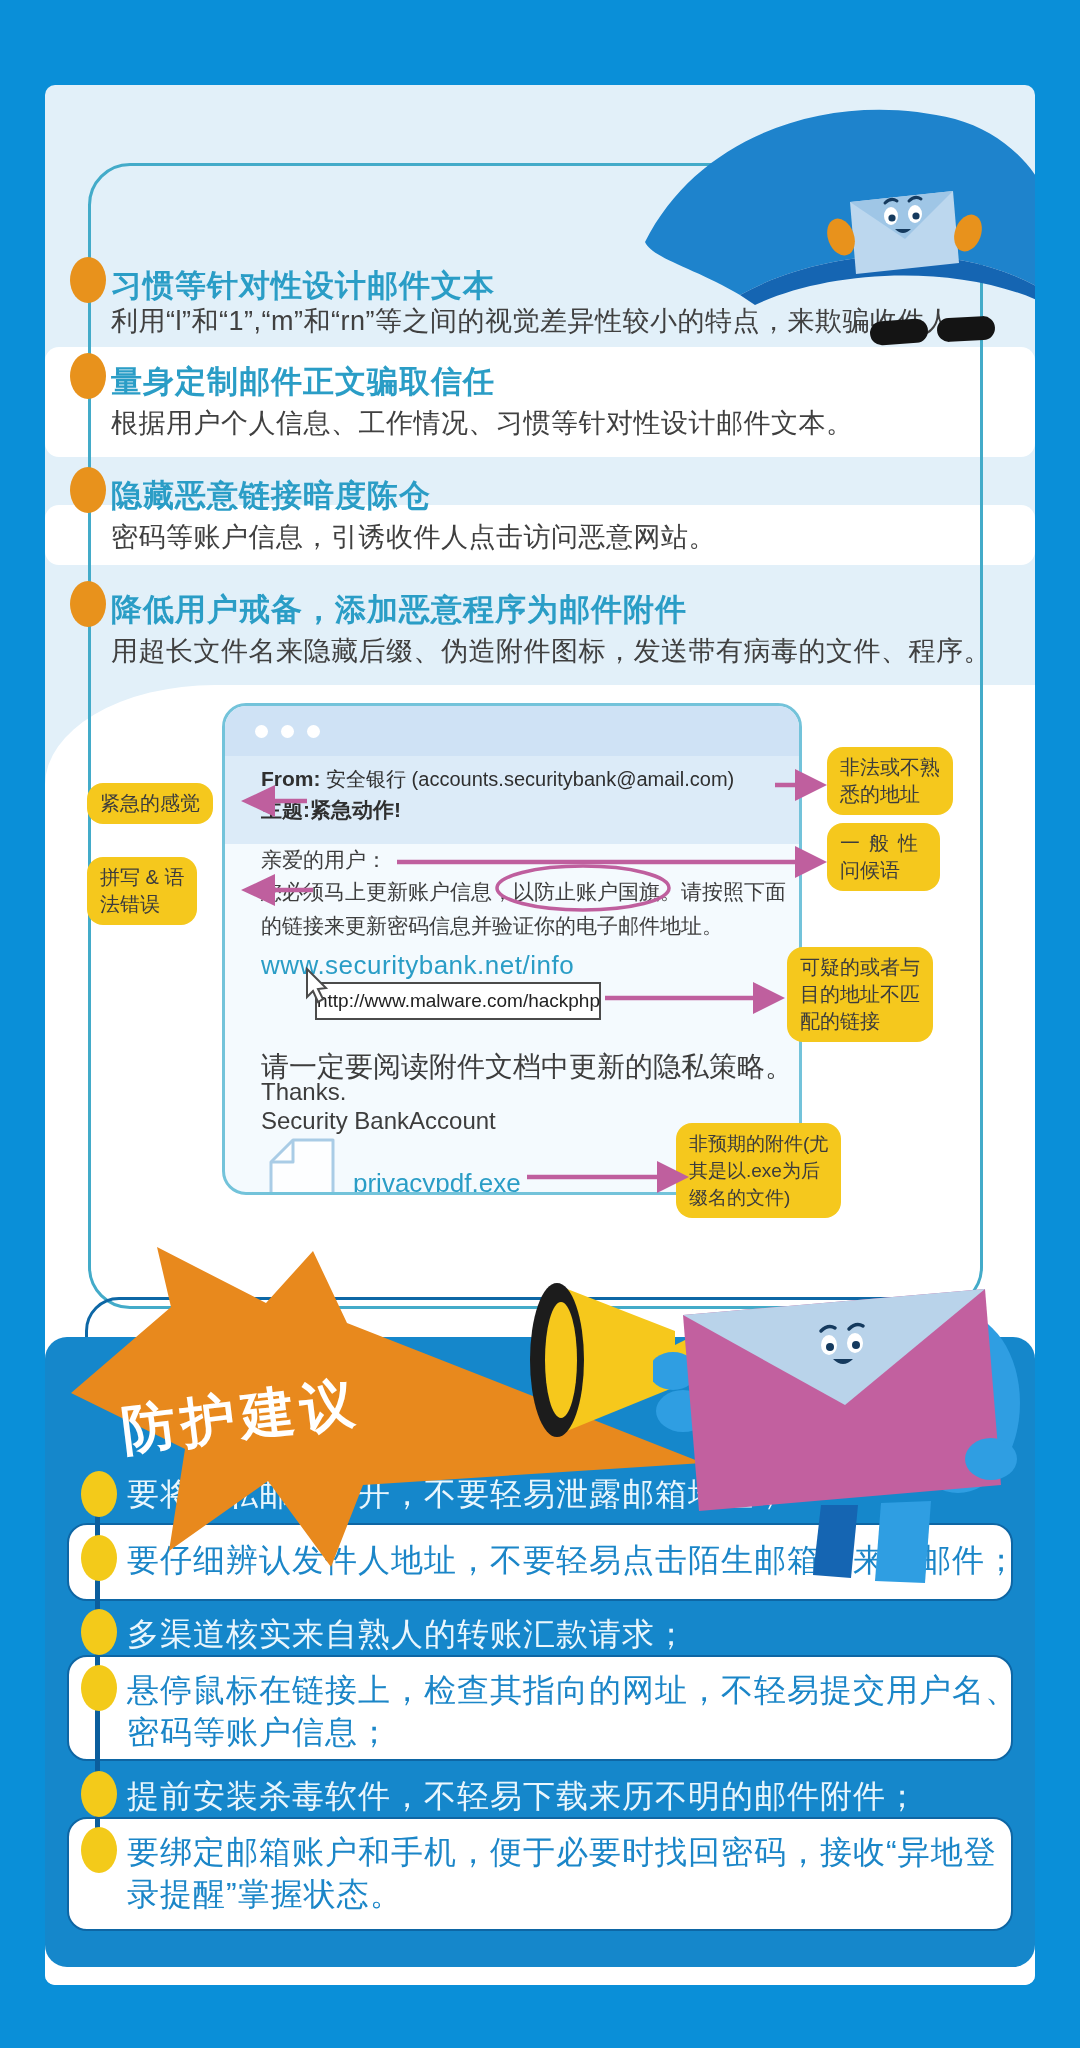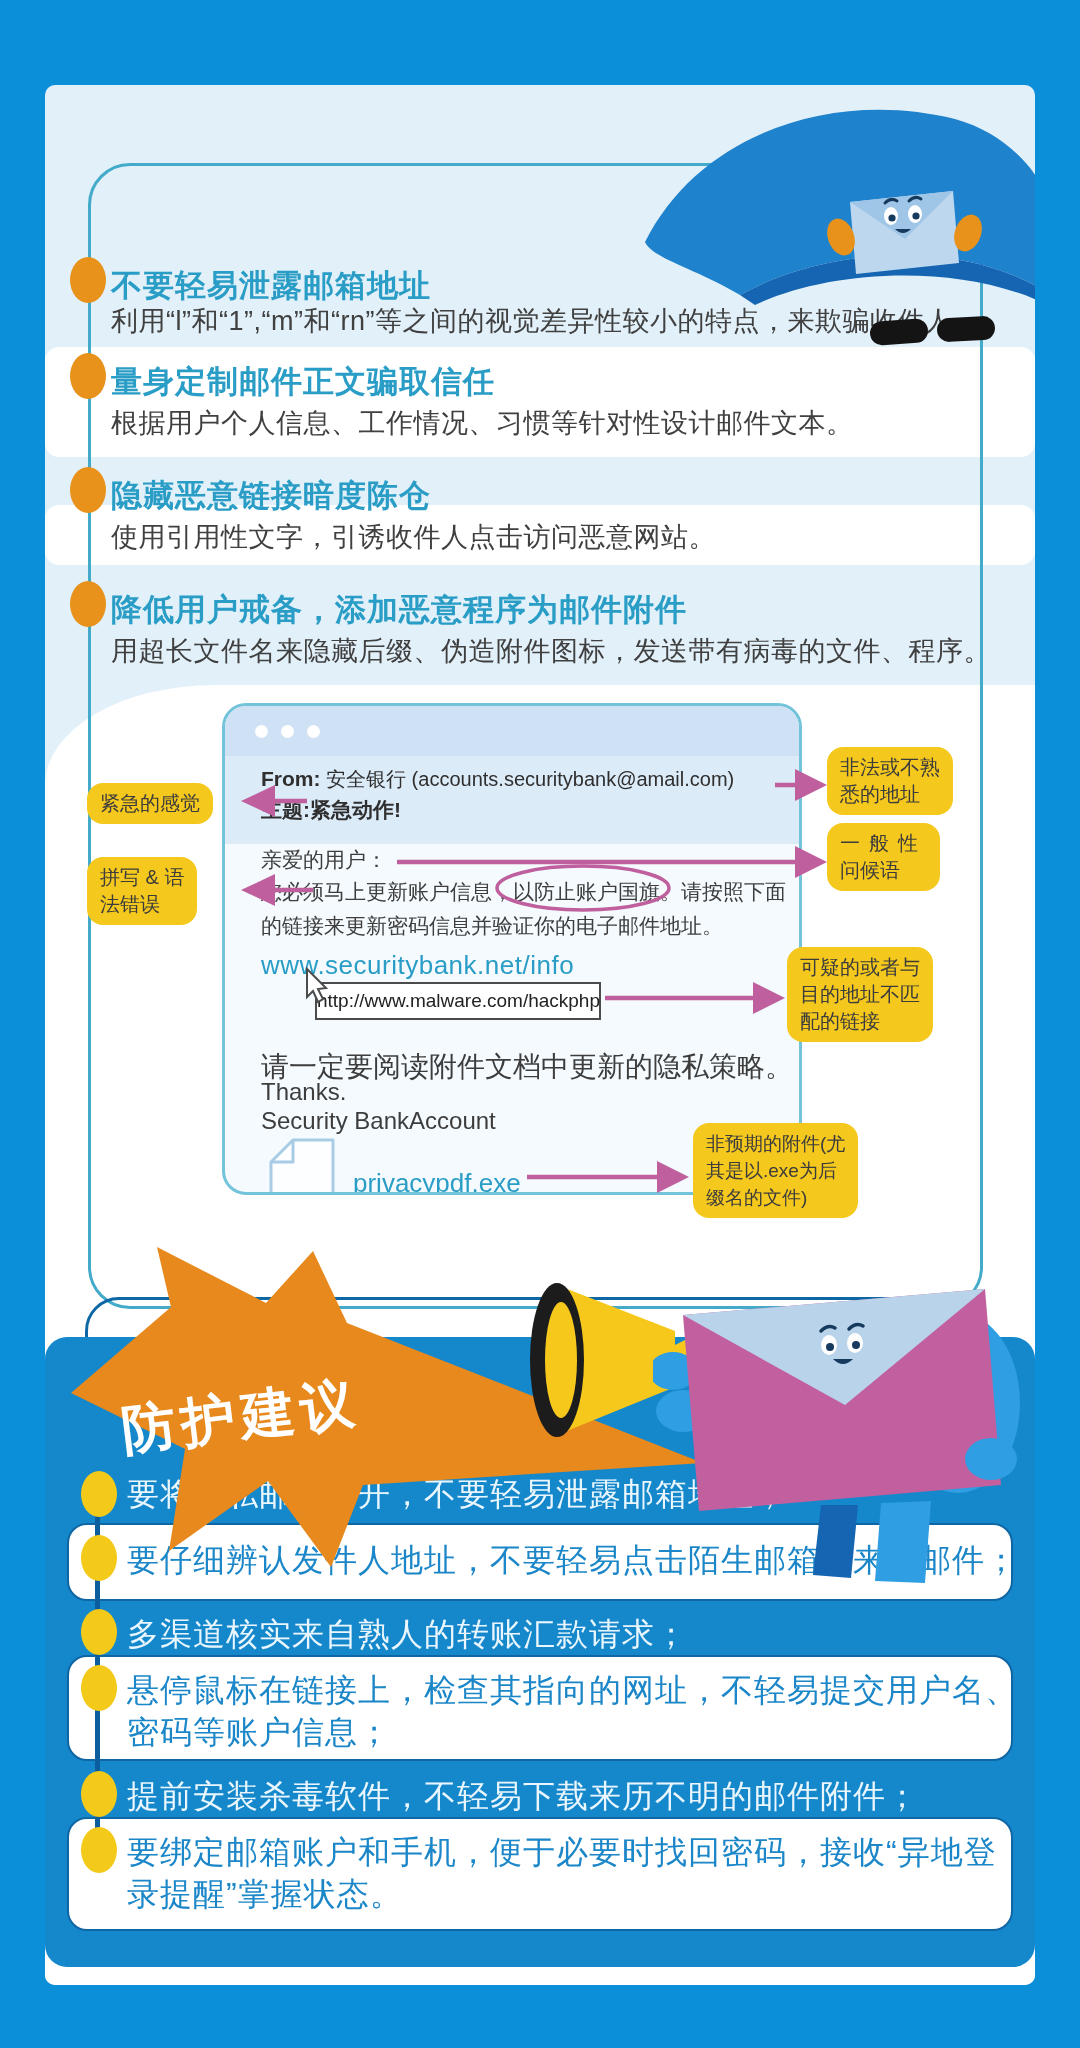--- a/index.html
+++ b/index.html
@@ -124,30 +124,30 @@
       <circle cx="247" cy="131" r="3.6" fill="#153a5e"></circle>
       <circle cx="271" cy="129" r="3.6" fill="#153a5e"></circle>
       <path d="M240,116 q6,-6 12,-2" stroke="#153a5e" stroke-width="3" fill="none" stroke-linecap="round"></path>
       <path d="M264,114 q6,-6 12,-2" stroke="#153a5e" stroke-width="3" fill="none" stroke-linecap="round"></path>
       <path d="M250,142 q8,8 16,0 Z" fill="#153a5e"></path>
       <ellipse cx="196" cy="150" rx="13" ry="19" fill="#e8921c" transform="rotate(-20 196 150)"></ellipse>
       <ellipse cx="323" cy="146" rx="13" ry="19" fill="#e8921c" transform="rotate(20 323 146)"></ellipse>
     </svg>
 
     <div class="obullet" style="top:172px"></div>
-    <div class="sec-head" style="top:180px">不要轻易泄露邮箱地址</div>
+    <div class="sec-head" style="top:180px">习惯等针对性设计邮件文本</div>
     <div class="sec-body" style="top:218px">利用“l”和“1”,“m”和“rn”等之间的视觉差异性较小的特点，来欺骗收件人。</div>
 
     <div class="obullet" style="top:268px"></div>
     <div class="sec-head" style="top:276px">量身定制邮件正文骗取信任</div>
     <div class="sec-body" style="top:320px">根据用户个人信息、工作情况、习惯等针对性设计邮件文本。</div>
 
     <div class="obullet" style="top:382px"></div>
     <div class="sec-head" style="top:390px">隐藏恶意链接暗度陈仓</div>
-    <div class="sec-body" style="top:434px">使用引用性文字，引诱收件人点击访问恶意网站。</div>
+    <div class="sec-body" style="top:434px">密码等账户信息，引诱收件人点击访问恶意网站。</div>
 
     <div class="obullet" style="top:496px"></div>
     <div class="sec-head" style="top:504px">降低用户戒备，添加恶意程序为邮件附件</div>
     <div class="sec-body" style="top:548px">用超长文件名来隐藏后缀、伪造附件图标，发送带有病毒的文件、程序。</div>
 
     <div class="email">
       <div class="email-top">
         <div class="dot" style="left:30px"></div>
         <div class="dot" style="left:56px"></div>
         <div class="dot" style="left:82px"></div>
@@ -184,21 +184,21 @@
     </div>
     <div class="ypill" style="left:782px; top:738px;">
       <span class="spread">一般性</span>
       <span>问候语</span>
     </div>
     <div class="ypill" style="left:742px; top:862px;">
       <span>可疑的或者与</span>
       <span>目的地址不匹</span>
       <span>配的链接</span>
     </div>
-    <div class="ypill" style="left:648px; top:1038px; font-size:19px;">
+    <div class="ypill" style="left:631px; top:1038px; font-size:19px;">
       <span>非预期的附件(尤</span>
       <span>其是以.exe为后</span>
       <span>缀名的文件)</span>
     </div>
 
     <svg class="overlay" width="990" height="1900" viewBox="0 0 990 1900">
       <g stroke="#bf5f9e" stroke-width="4.5" fill="#bf5f9e">
 
         <line x1="228" y1="716" x2="262" y2="716"></line>
         <polygon points="196,716 230,700 230,732" stroke="none"></polygon>

